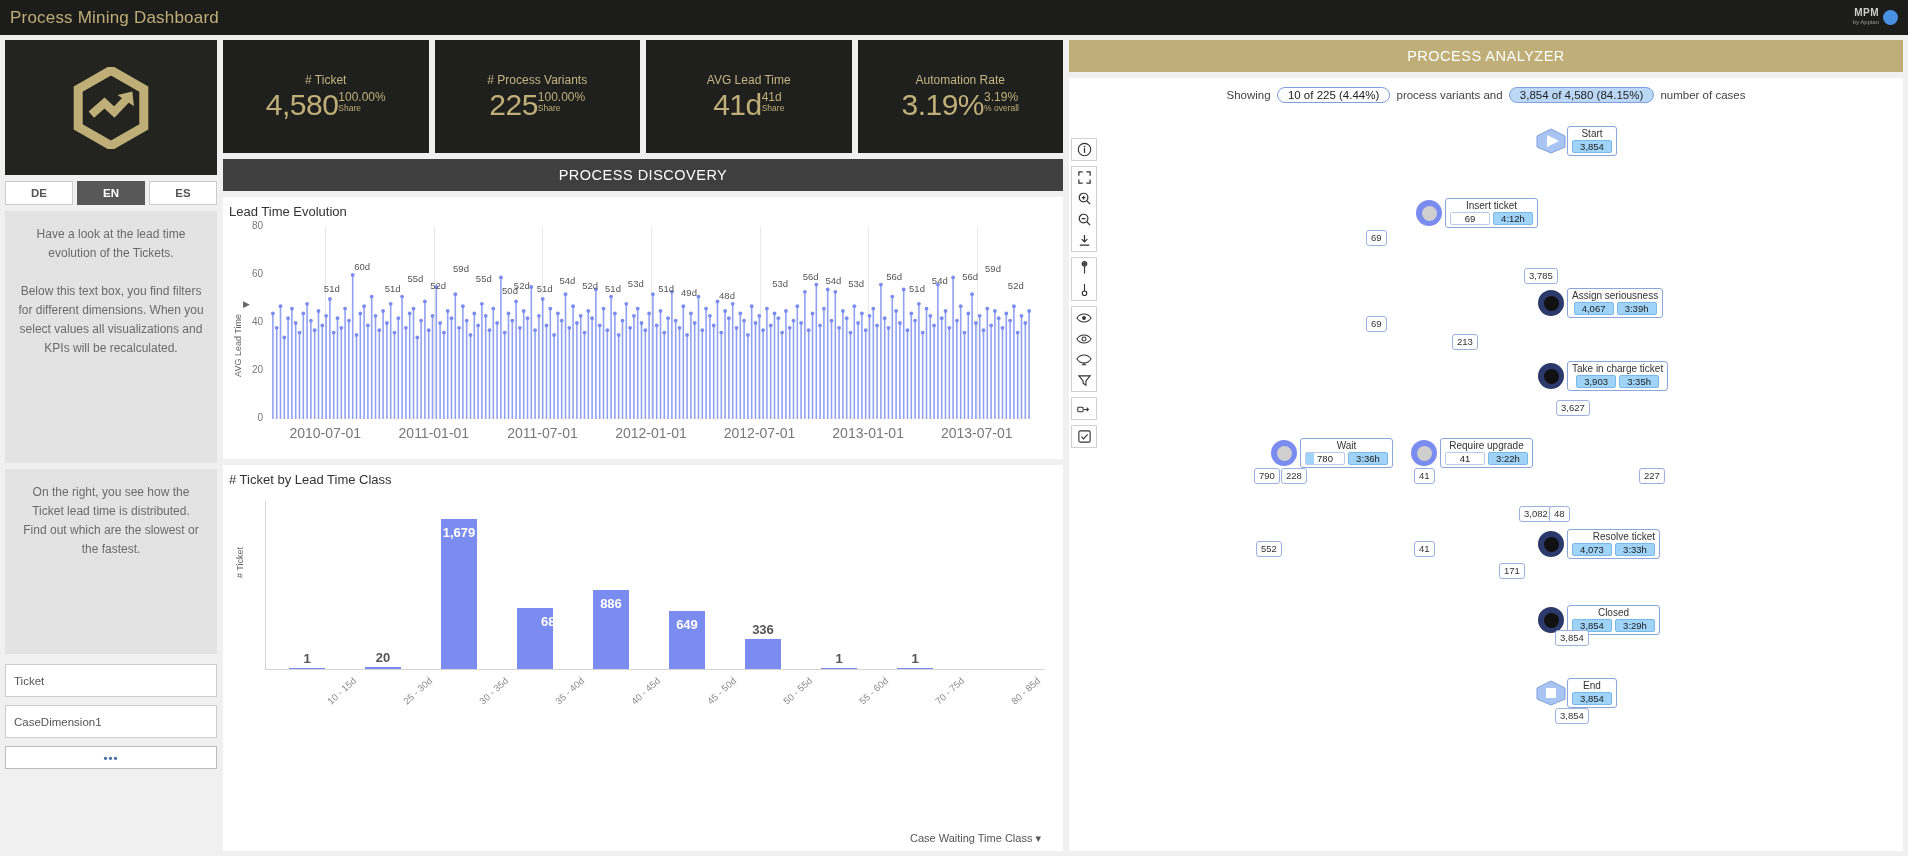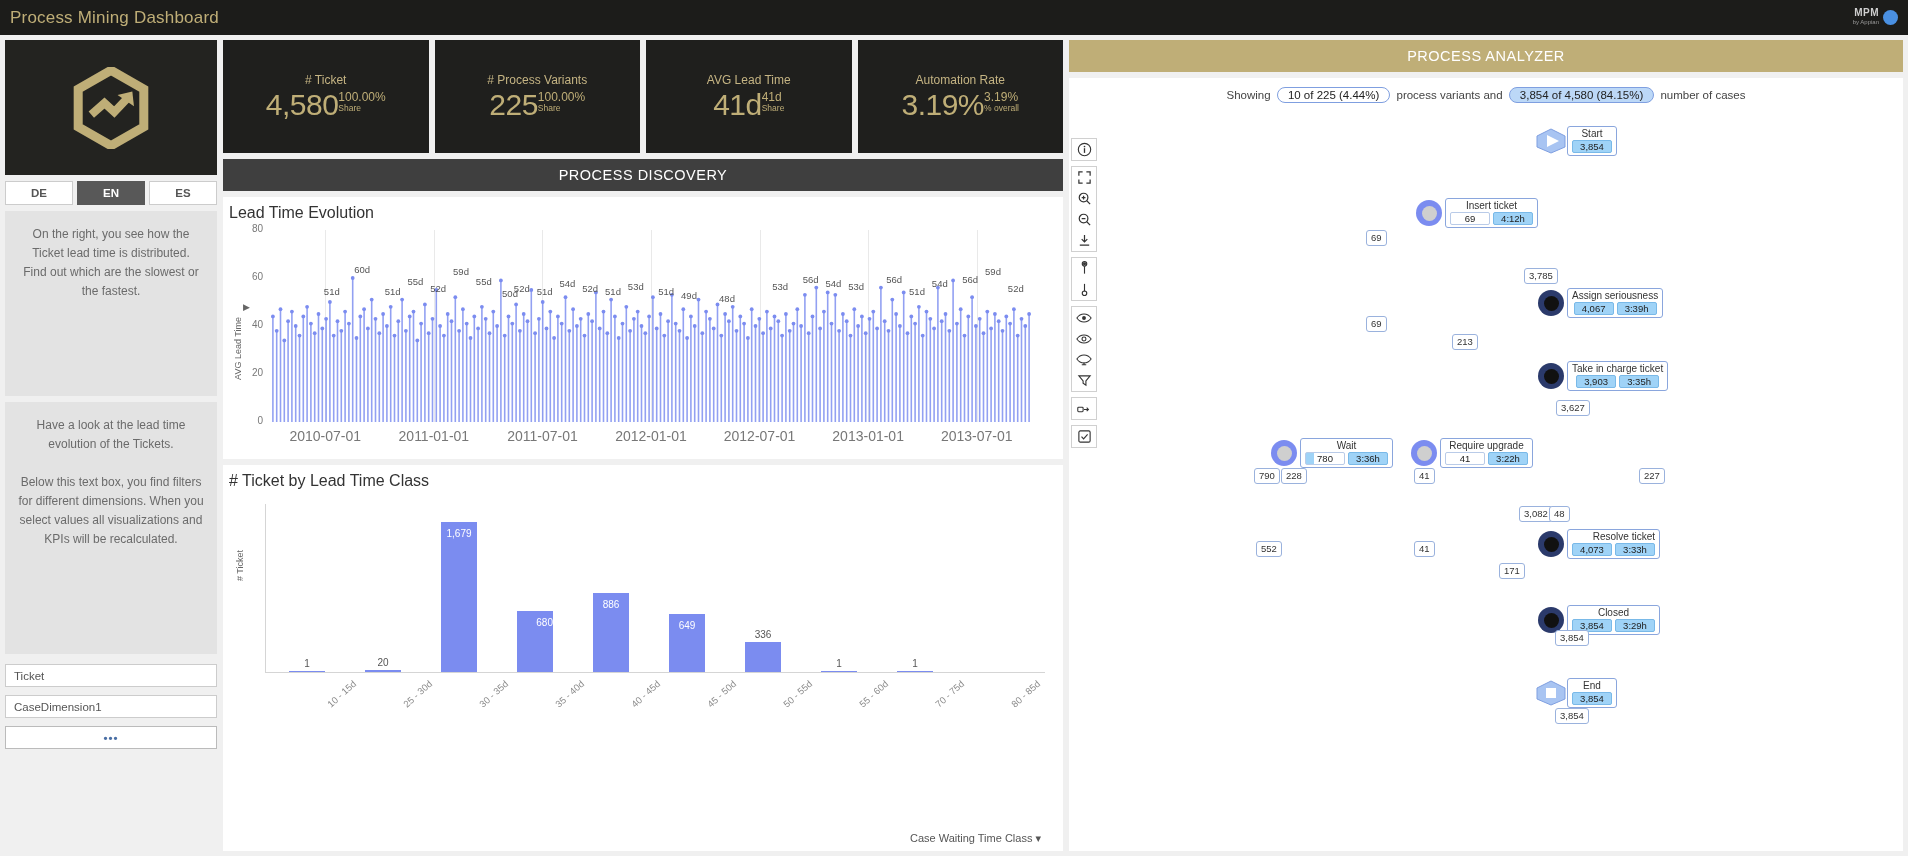--- a/index.html
+++ b/index.html
@@ -44,21 +44,21 @@
     cursor: pointer;
   }
   .lang-btn.active { background: #585858; color: #fff; border-color: #585858; }
   .text-card {
     background: #e3e3e3; color: #6b6b6b; font-size: 12px;
     line-height: 19px; text-align: center; padding: 14px 12px;
   }
   .text-card-1 { height: 252px; }
   .text-card-2 { height: 185px; }
   .filter-field {
-    height: 23px; background: #fff; border: 1px solid #ccc;
+    height: 33px; background: #fff; border: 1px solid #ccc;
     color: #555; font-size: 11.5px; display: flex; align-items: center;
     padding: 0 8px; margin-bottom: 8px;
   }
   .filter-more {
     height: 23px; background: #fff; border: 1px solid #bbb;
     color: #4a6fa5; font-size: 11.5px; font-weight: bold;
     display: flex; align-items: center; justify-content: center;
     letter-spacing: 1px;
   }
   .filter-wrap { flex: 1; padding-top: 4px; }
@@ -83,21 +83,21 @@
     display: flex; align-items: center; justify-content: center;
     font-size: 14.5px; letter-spacing: .5px;
   }
   .section-hd.gold { background: #bfae77; }
 
   
   .chart-card { background: #fff; position: relative; }
   .chart-card-1 { height: 262px; }
   .chart-card-2 { flex: 1; }
   .chart-title {
-    font-size: 16px; color: #333; padding: 7px 0 0 6px;
+    font-size: 13px; color: #333; padding: 7px 0 0 6px;
   }
   .plot { position: relative; width: 100%; }
 
   .y-axis-label {
     position: absolute; font-size: 9px; color: #666;
     writing-mode: vertical-rl; transform: rotate(180deg);
     white-space: nowrap;
   }
   .y-tick {
     position: absolute; font-size: 10px; color: #777;
@@ -116,21 +116,21 @@
     position: absolute; font-size: 9.5px; color: #555;
     transform: translateX(-50%); white-space: nowrap;
   }
 
   
   .bars { position: absolute; display: flex; align-items: flex-end; }
   .bar-col {
     display: flex; flex-direction: column; align-items: center;
     justify-content: flex-end; height: 100%;
   }
-  .bar-val { font-size: 10px; color: #555; margin-bottom: 2px; }
+  .bar-val { font-size: 13px; color: #555; margin-bottom: 2px; font-weight: bold; }
   .bar-val.inside { color: #fff; position: absolute; top: 6px; margin: 0; }
   .bar-rect { background: #7b8cf0; width: 36px; position: relative; }
   .bar-cat {
     position: absolute; font-size: 9.5px; color: #8a8a8a;
     transform: rotate(-42deg); transform-origin: right top;
     white-space: nowrap; text-align: right;
   }
   .bar-footer {
     position: absolute; right: 22px; bottom: 6px;
     font-size: 11px; color: #555;
@@ -213,26 +213,26 @@
         <polygon points="76,30 78,48 58,34" fill="#bfae77"></polygon>
       </svg>
     </div>
 
     <div class="lang-row">
       <div class="lang-btn">DE</div>
       <div class="lang-btn active">EN</div>
       <div class="lang-btn">ES</div>
     </div>
 
+    <div class="text-card text-card-1" style="white-space:pre-line;">Have a look at the lead time evolution of the Tickets.
+
+Below this text box, you find filters for different dimensions. When you select values all visualizations and KPIs will be recalculated.</div>
+
     <div class="text-card text-card-2" style="white-space:pre-line;">On the right, you see how the Ticket lead time is distributed.
 Find out which are the slowest or the fastest.</div>
-
-    <div class="text-card text-card-1" style="white-space:pre-line;">Have a look at the lead time evolution of the Tickets.
-
-Below this text box, you find filters for different dimensions. When you select values all visualizations and KPIs will be recalculated.</div>
 
     <div class="filter-wrap">
       <div class="filter-field">Ticket</div>
       <div class="filter-field">CaseDimension1</div>
       <div class="filter-more">•••</div>
     </div>
   </div>
 
   <div class="col-mid">
 
@@ -762,21 +762,21 @@
               <div class="bar-val">20</div>
               <div class="bar-rect" style="height: 1.78678px;"></div>
             </div>
             <div class="bar-col" style="width: 76px;">
               <div class="bar-rect" style="height: 150px;">
                 <div class="bar-val inside" style="left: 0px; right: 0px; text-align: center;">1,679</div>
               </div>
             </div>
             <div class="bar-col" style="width: 76px;">
               <div class="bar-rect" style="height: 60.7504px;">
-                <div class="bar-val inside" style="left: 0px; right: 0px; text-align: right;">680</div>
+                <div class="bar-val inside" style="left: 0px; right: 0px; text-align: left; padding-left: 24px;">680</div>
               </div>
             </div>
             <div class="bar-col" style="width: 76px;">
               <div class="bar-rect" style="height: 79.1543px;">
                 <div class="bar-val inside" style="left: 0px; right: 0px; text-align: center;">886</div>
               </div>
             </div>
             <div class="bar-col" style="width: 76px;">
               <div class="bar-rect" style="height: 57.9809px;">
                 <div class="bar-val inside" style="left: 0px; right: 0px; text-align: center;">649</div>

